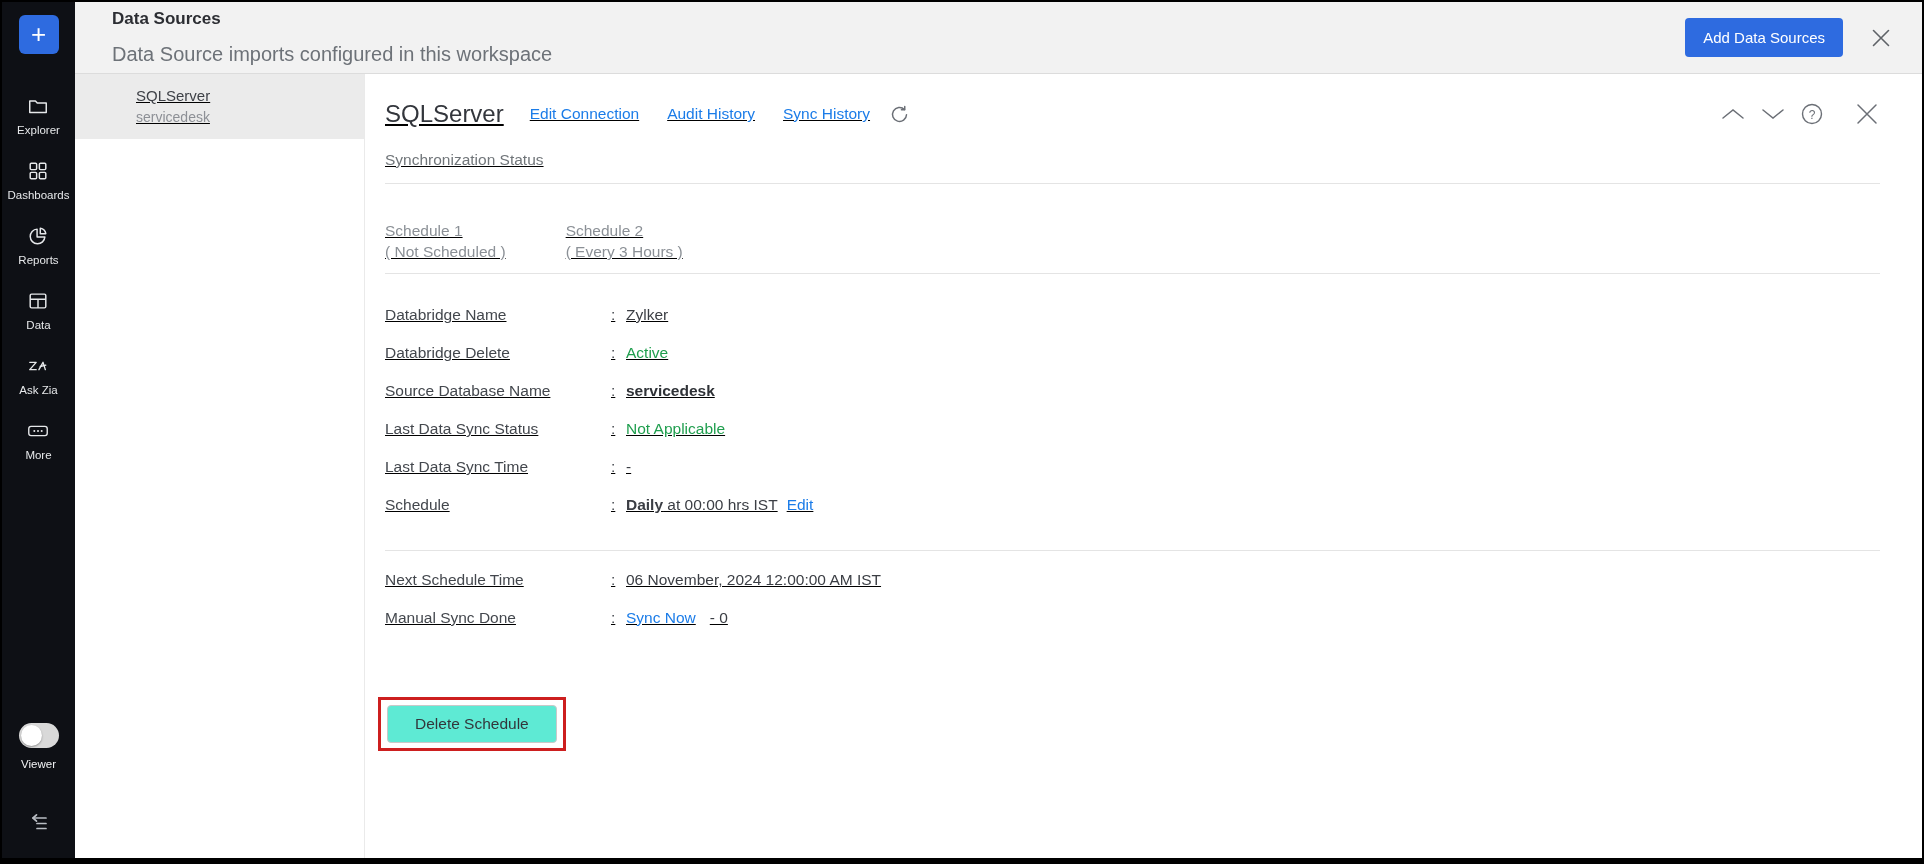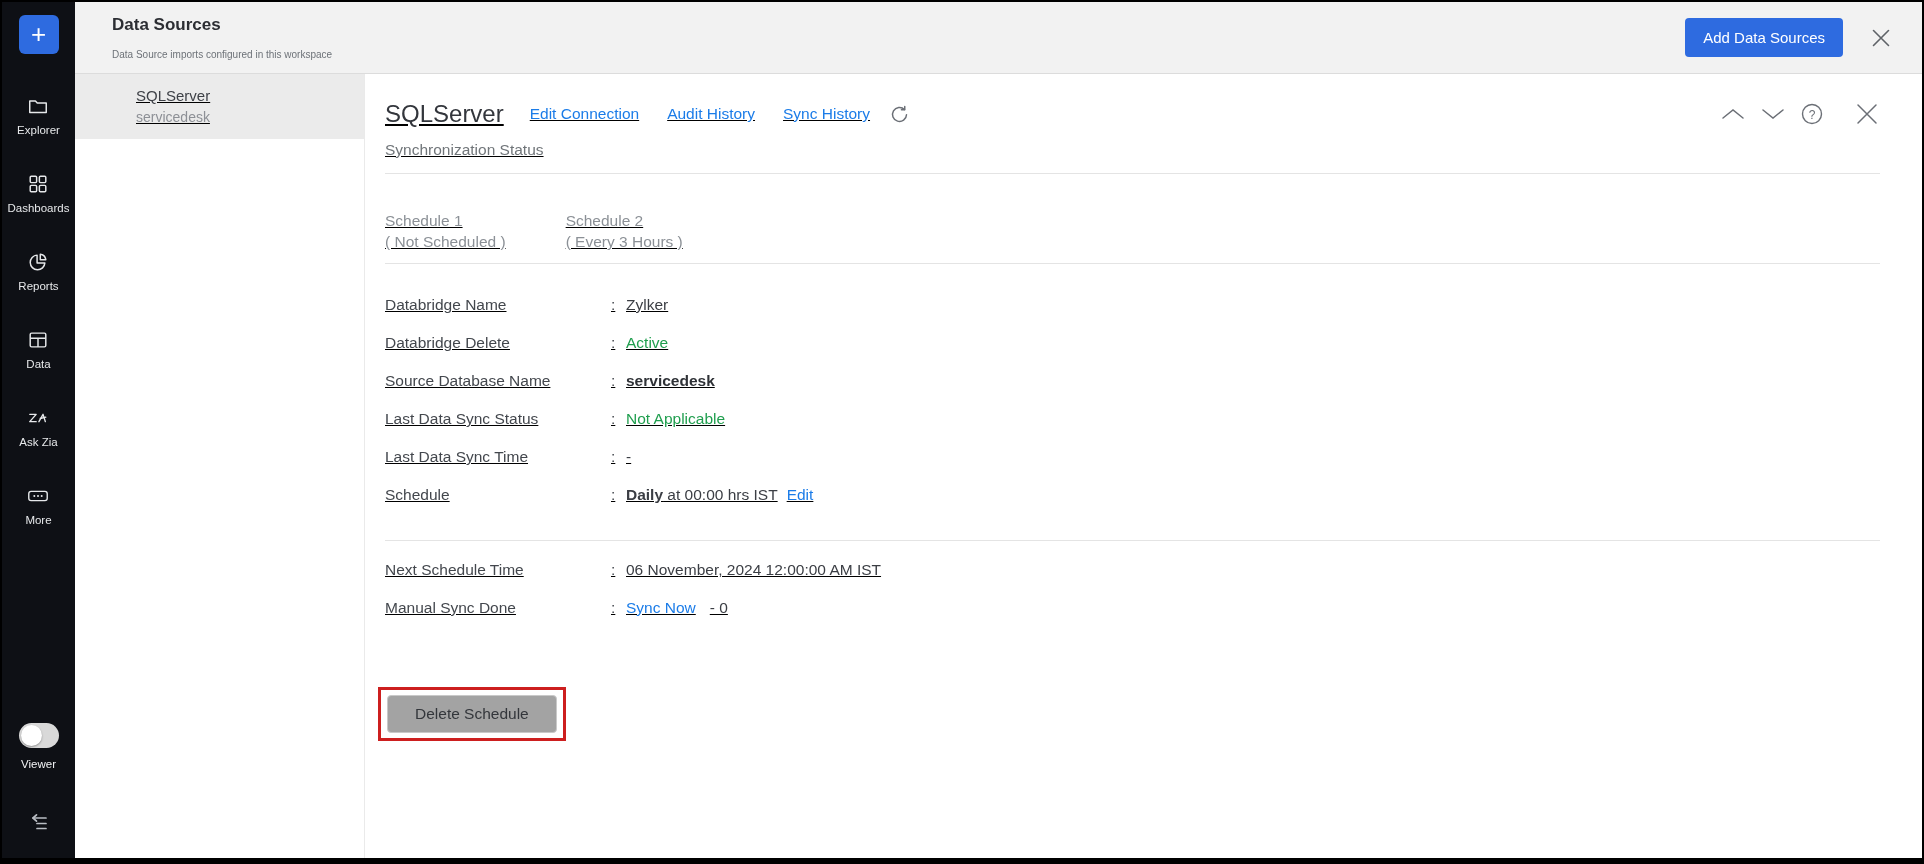--- a/index.html
+++ b/index.html
@@ -13,38 +13,38 @@
   
   .sidebar {
     width:73px; background:#0e1015; display:flex; flex-direction:column;
     align-items:center; flex-shrink:0;
   }
   .plus-btn {
     width:40px; height:39px; margin-top:13px; border-radius:6px;
     background:#2e6be0; color:#fff; font-size:26px; font-weight:400;
     display:flex; align-items:center; justify-content:center; cursor:pointer;
   }
-  .nav { margin-top:41px; display:flex; flex-direction:column; gap:37px;justify-content:space-between; }
+  .nav { margin-top:41px; display:flex; flex-direction:column; gap:24px;justify-content:space-between; }
   .nav-item { display:flex; flex-direction:column; align-items:center; gap:7px;
     color:#e6e8ea; font-size:11.5px; cursor:pointer; }
   .nav-item svg { display:block; }
   .side-bottom { margin-top:auto; display:flex; flex-direction:column; align-items:center; margin-bottom:18px; }
   .toggle { width:40px; height:25px; border-radius:13px; background:#d9d9d9; position:relative; cursor:pointer; }
   .toggle .knob { position:absolute; left:2px; top:2px; width:21px; height:21px;
     border-radius:50%; background:#fff; box-shadow:0 1px 2px rgba(0,0,0,.35); }
   .viewer-label { margin-top:10px; color:#f2f3f5; font-size:11.5px; }
   .collapse { margin-top:40px; cursor:pointer; }
   
   .content { flex:1; display:flex; flex-direction:column; min-width:0; }
   .header {
     height:72px; background:#f2f2f2; border-bottom:1px solid #dcdcdc;
     display:flex; align-items:center; padding:0 29px 0 37px; flex-shrink:0;
   }
   .header-title { font-size:17px; font-weight:700; color:#2c2e33; }
-  .header-sub { font-size:10px; color:#6d7278; margin-top:14px; }
+  .header-sub { font-size:20px; color:#6d7278; margin-top:14px; }
   .add-btn {
     margin-left:auto; background:#2e6be0; color:#fff; border:none; border-radius:4px;
     font-size:15px; font-family:"Liberation Sans", sans-serif;
     padding:11px 18px; cursor:pointer;
   }
   .hdr-close { margin-left:26px; cursor:pointer; line-height:0; }
   
   .bodyrow { flex:1; display:flex; min-height:0;text-decoration:underline; }
   .list-panel { width:290px; border-right:1px solid #eaeaea; flex-shrink:0; background:#fff; }
   .list-item { padding:13px 10px 14px 61px; cursor:pointer; }
@@ -54,41 +54,41 @@
   
   .main { flex:1; padding:26px 42px 0 20px; min-width:0; }
   .main-header { display:flex; align-items:center; }
   .main-title { font-size:24px; color:#33363c; font-weight:500; }
   .main-links { display:flex; gap:28px; margin-left:26px; align-items:center; }
   .main-links a { color:#1b7ce8; font-size:15.5px; text-decoration:none; cursor:pointer; }
   .refresh { margin-left:19px; cursor:pointer; line-height:0; }
   .win-icons { margin-left:auto; display:flex; align-items:center; gap:14px; }
   .win-icons > span { cursor:pointer; line-height:0; }
   .panel-close { margin-left:16px; }
-  .section-title { margin-top:13px; font-size:15.5px; color:#707579; }
+  .section-title { margin-top:23px; font-size:15.5px; color:#707579; }
   .divider { border:none; border-top:1px solid #e4e4e4; margin-top:14px; }
   .tabs { display:flex; gap:60px; margin-top:36px; border-bottom:1px solid #e4e4e4; }
   .tab { padding-bottom:11px; font-size:15.5px; line-height:21px; color:#8b9096; cursor:pointer; position:relative; }
   .tab.active { color:#2b2e33; }
   .tab.active::after { content:""; position:absolute; left:0; right:0; bottom:-2px;
     height:3px; background:#1a73e8; border-radius:2px; }
   .details { margin-top:22px; }
   .row { display:flex; align-items:center; height:38px; font-size:15.5px; color:#3b3e44; }
   .row .label { flex:0 0 226px; color:#43474d; }
   .row .colon { width:15px; color:#43474d; }
   .green { color:#1f9e4e; }
   .bold { font-weight:700; color:#2f3237; }
   .edit-link, .sync-link { color:#1b7ce8; cursor:pointer; text-decoration:none; }
   .edit-link { margin-left:9px; }
   .sync-link { margin-right:14px; }
   .divider2 { border:none; border-top:1px solid #e4e4e4; margin-top:26px; }
   .footer-rows { margin-top:10px; }
   .delete-wrap { margin-top:60px; display:inline-block; margin-left:-7px;
     border:3px solid #cd1f1f; padding:5px 6px; }
-  .delete-btn { background:#a3a3a3; border:1px solid #c9c9c9; border-radius:4px;
+  .delete-btn { background:#5eead4; border:1px solid #c9c9c9; border-radius:4px;
     font-size:15.5px; color:#33363b; font-family:"Liberation Sans", sans-serif;
     padding:9px 27px; cursor:pointer; }
   svg { overflow:visible; }
 </style>
 </head>
 <body>
 
 <div class="screen">
 
   <div class="sidebar">

